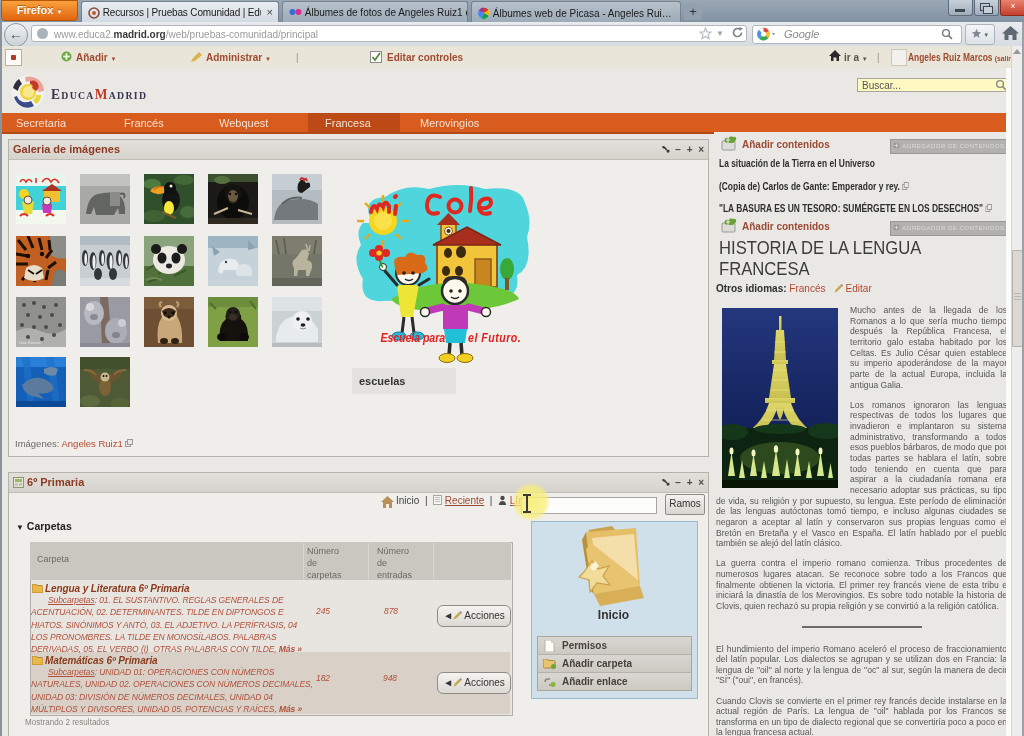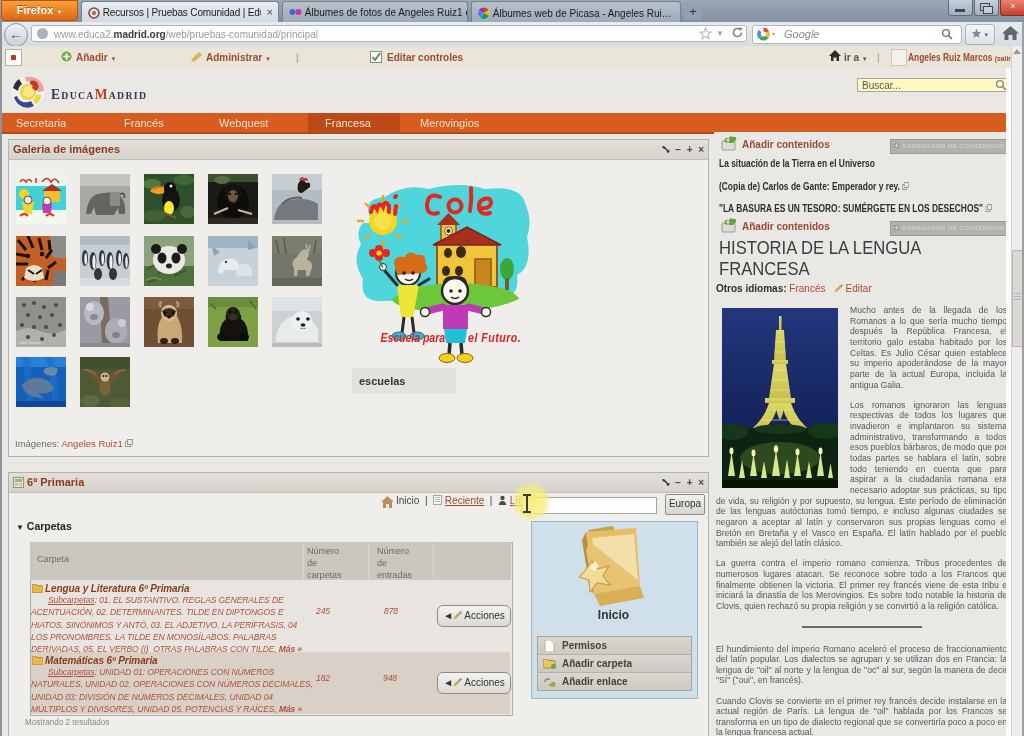--- a/index.html
+++ b/index.html
@@ -580,21 +580,21 @@
       <path d="M6.5 0 L13 6 L11 6 L11 12 L8 12 L8 8 L5 8 L5 12 L2 12 L2 6 L0 6Z" fill="#b89058"></path>
     </svg>
   <div class="abs" id="ptoolbar" style="left:396px;">Inicio &nbsp;|&nbsp; <svg width="9" height="10" viewBox="0 0 9 10" style="vertical-align:-1px;">
         <rect x="0.5" y="0.5" width="8" height="9" fill="#f6f5f2" stroke="#a8a6a0"></rect>
         <path d="M2 2.5 h5 M2 4.5 h5 M2 6.5 h5" stroke="#b0aea8" stroke-width="0.8"></path>
       </svg> <span class="lnk">Reciente</span> &nbsp;|&nbsp; <svg width="9" height="10" viewBox="0 0 9 10" style="vertical-align:-1px;">
         <circle cx="4.5" cy="3" r="2.2" fill="#4a4a48"></circle>
         <path d="M0.8 10 q0.5 -4 3.7 -4 q3.2 0 3.7 4Z" fill="#4a4a48"></path>
       </svg> <span class="lnk">Línea</span></div>
   <div class="abs" id="psearch"></div>
-  <div class="abs" id="pbuscar">Europa</div>
+  <div class="abs" id="pbuscar">Ramos</div>
   <div class="abs" id="carpetas-lbl"><span style="font-size:8px;">▼</span> Carpetas</div>
 
   <div class="abs" style="left:30px;top:542px;width:481px;height:172px;border:1px solid #b2aea8;background:#e8e5e0;"></div>
   <div class="abs" style="left:30px;top:542px;width:481px;height:38px;background:#cac6c0;"></div>
   <div class="abs" style="left:303px;top:543px;width:1px;height:36px;background:#dad6d0;"></div>
   <div class="abs" style="left:368px;top:543px;width:1px;height:36px;background:#dad6d0;"></div>
   <div class="abs" style="left:433px;top:543px;width:1px;height:36px;background:#dad6d0;"></div>
   <div class="abs" style="left:37px;top:554px;font-size:9px;color:#6d6a64;">Carpeta</div>
   <div class="abs" style="left:307px;top:545px;font-size:9px;color:#6d6a64;line-height:12px;">Número<br>de<br>carpetas</div>
   <div class="abs" style="left:377px;top:545px;font-size:9px;color:#6d6a64;line-height:12px;">Número<br>de<br>entradas</div>

